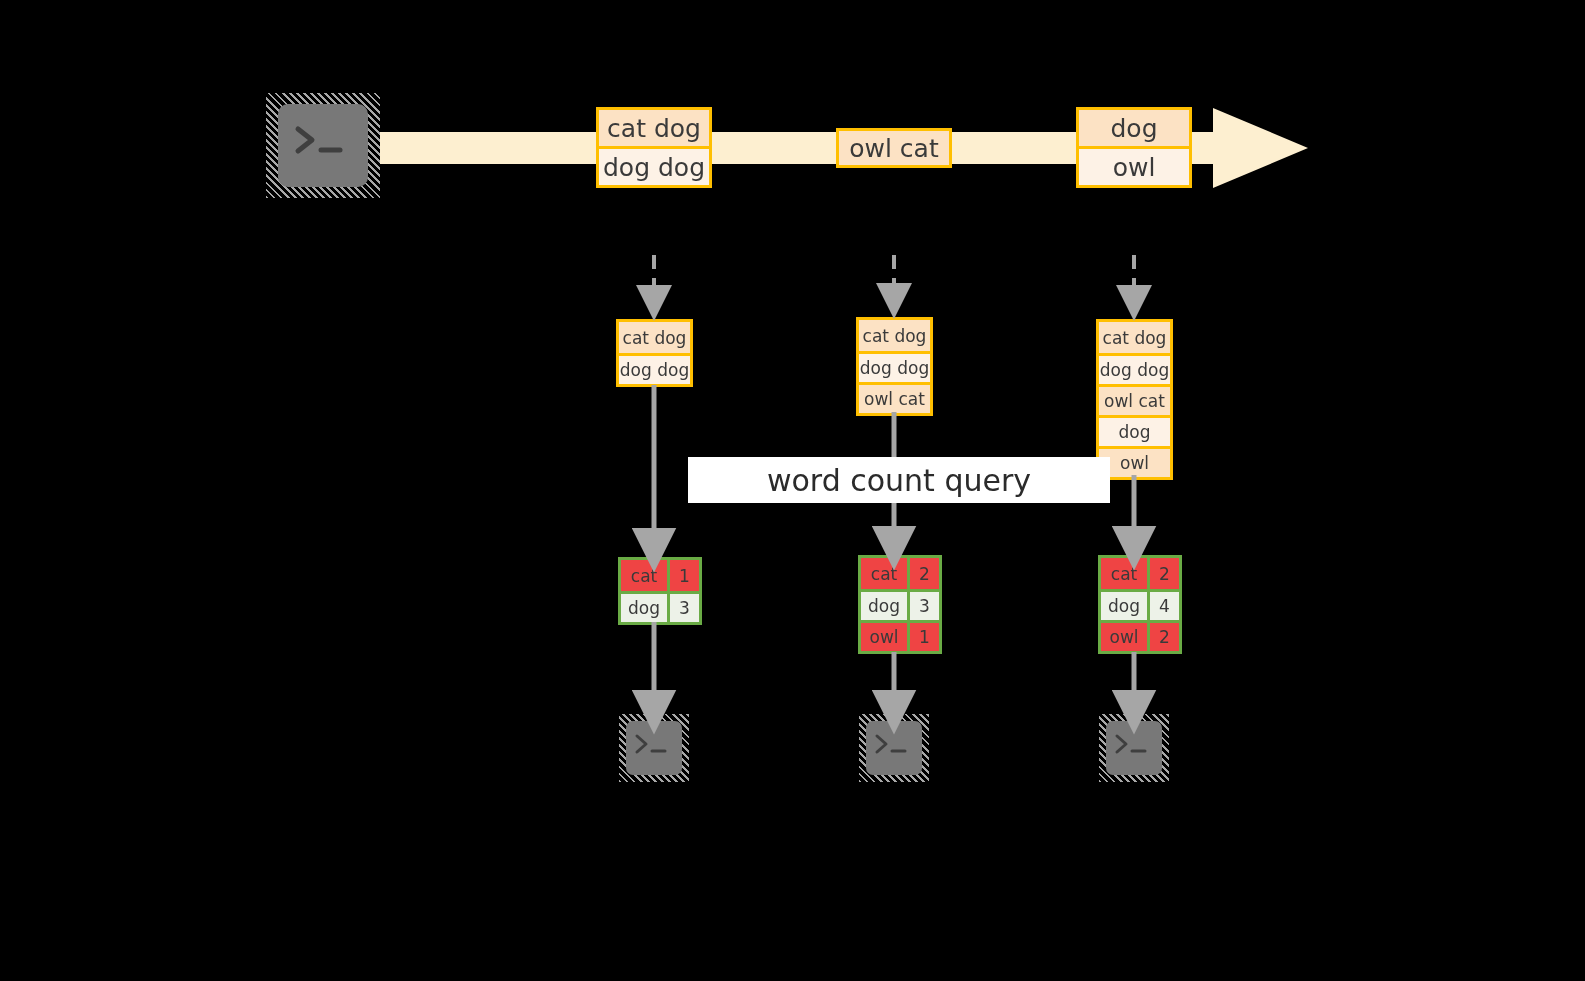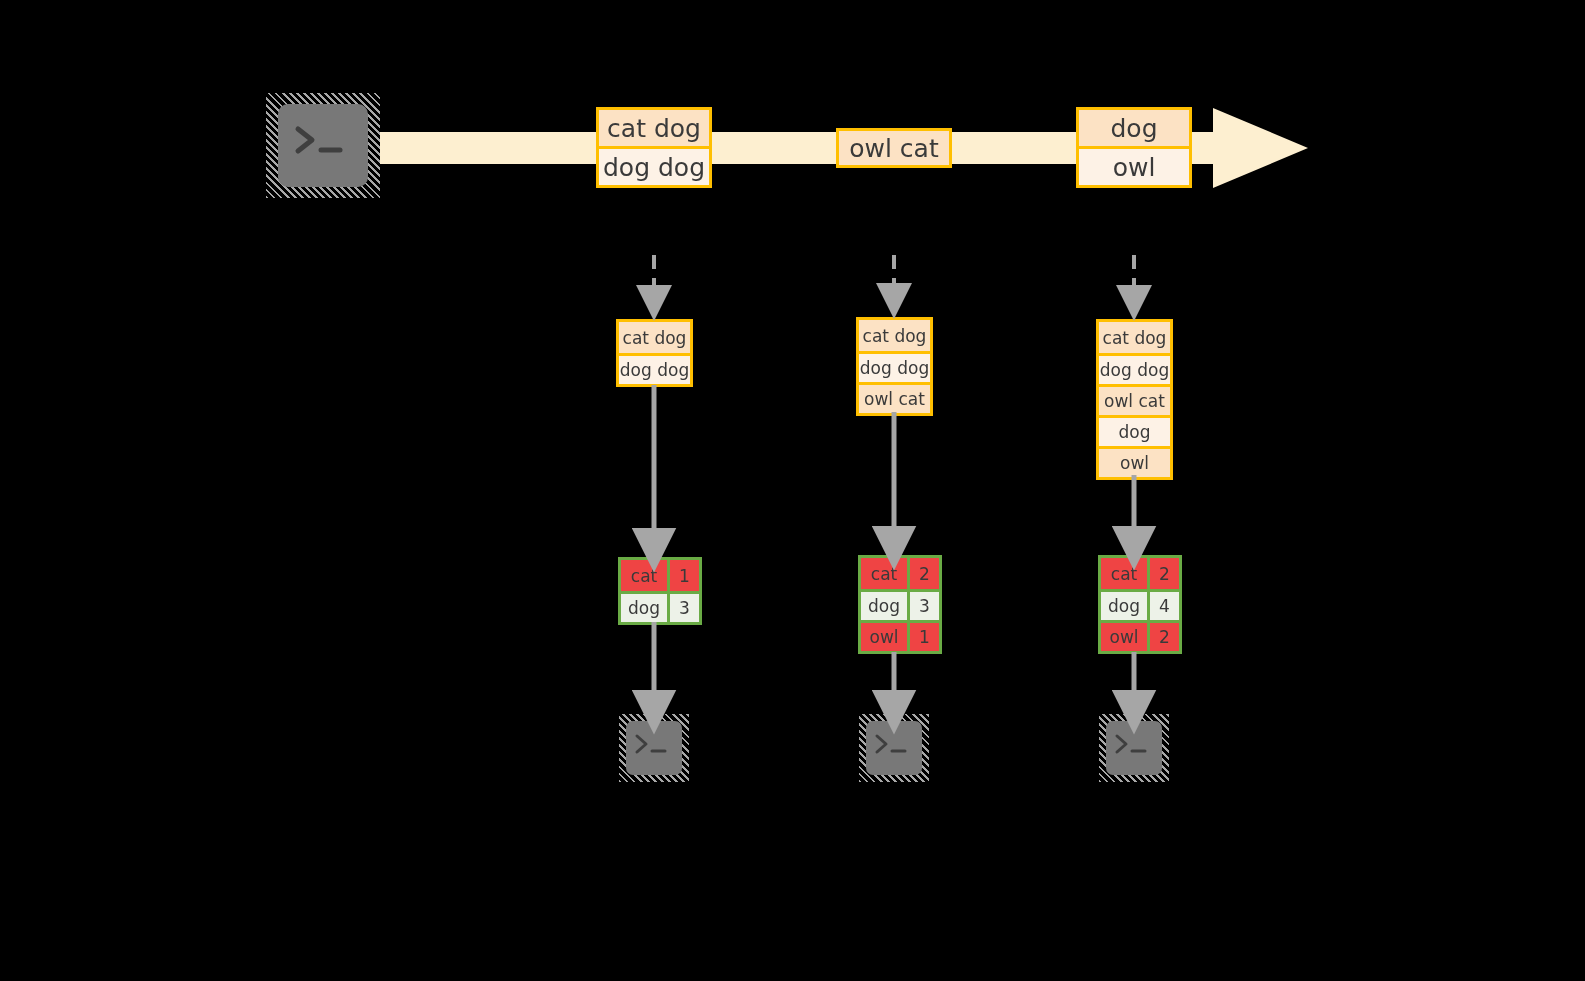--- a/index.html
+++ b/index.html
@@ -195,20 +195,23 @@
         <span>owl cat</span>
       </div>
     <div class="row light">
         <span>dog</span>
       </div>
     <div class="row dark">
         <span>owl</span>
       </div>
   </div>
 
+  <div class="label-box" style="left:688px; top:457px; width:422px; height:46px;">
+    <span>word count query</span>
+  </div>
 
   <div class="gtable" style="left:618px; top:557px;">
     <div class="grow dark">
       <div class="gcell word">cat</div>
       <div class="gcell count">1</div>
     </div>
     <div class="grow light">
       <div class="gcell word">dog</div>
       <div class="gcell count">3</div>
     </div>

